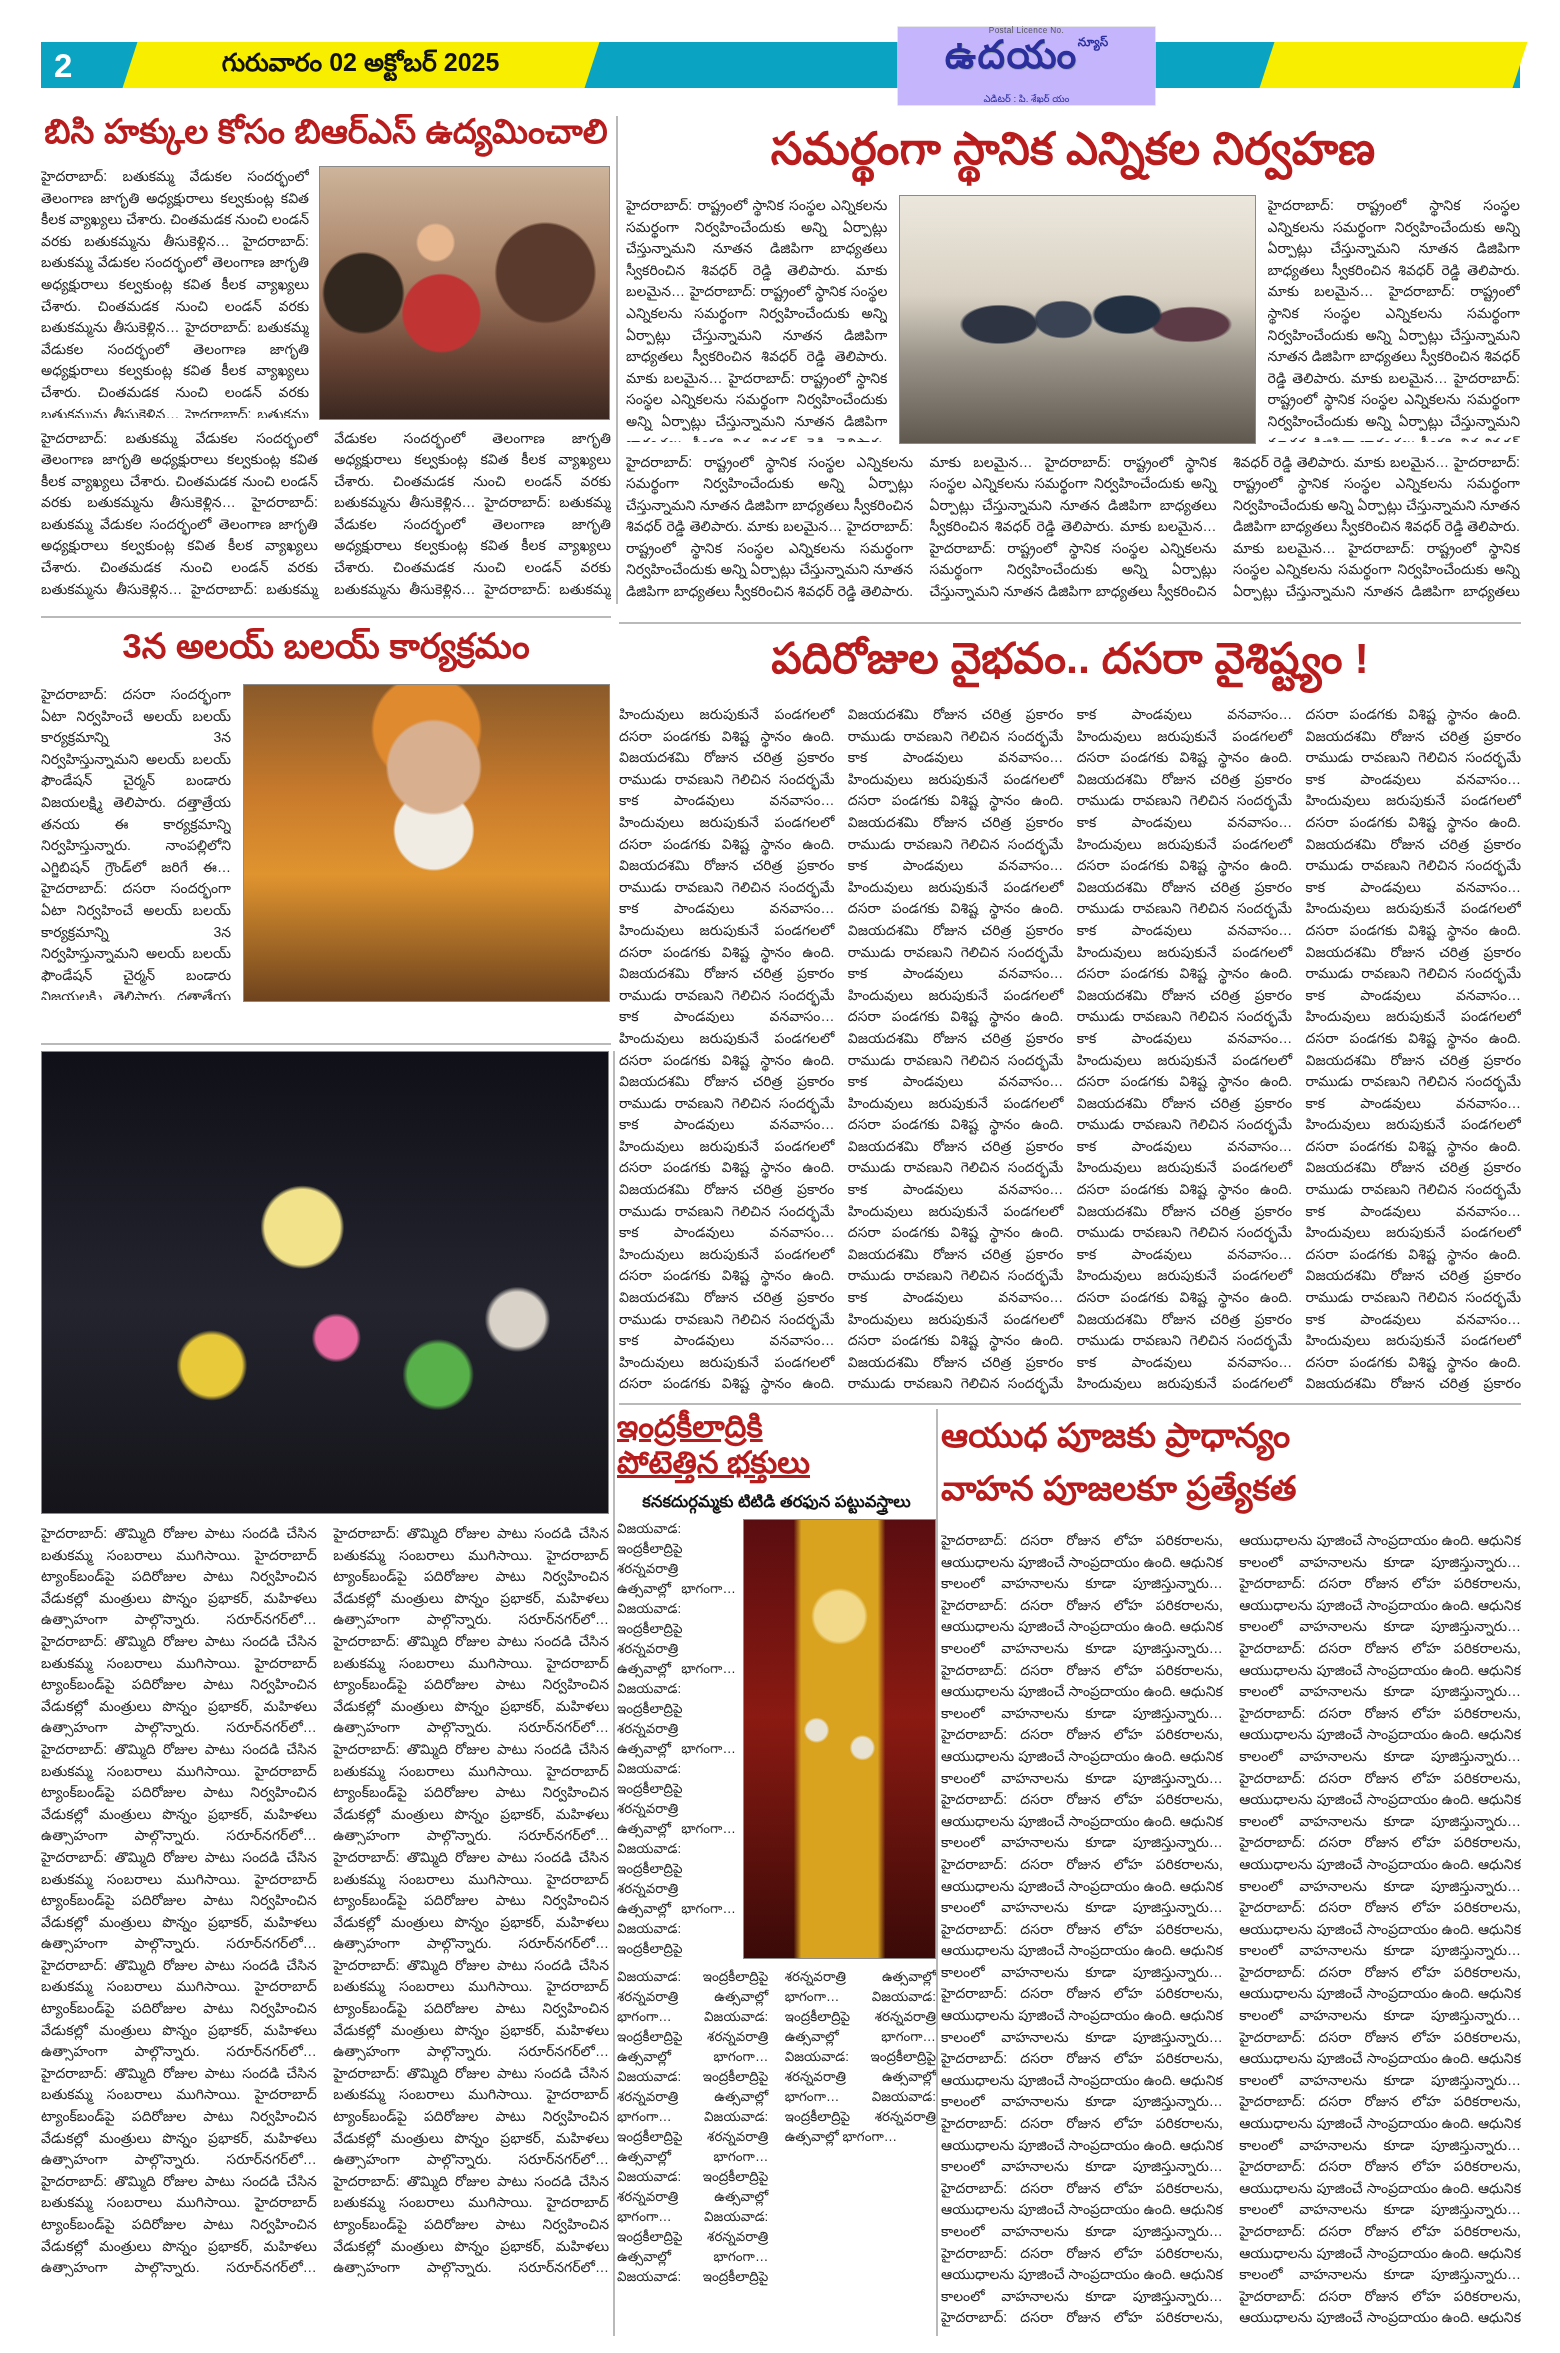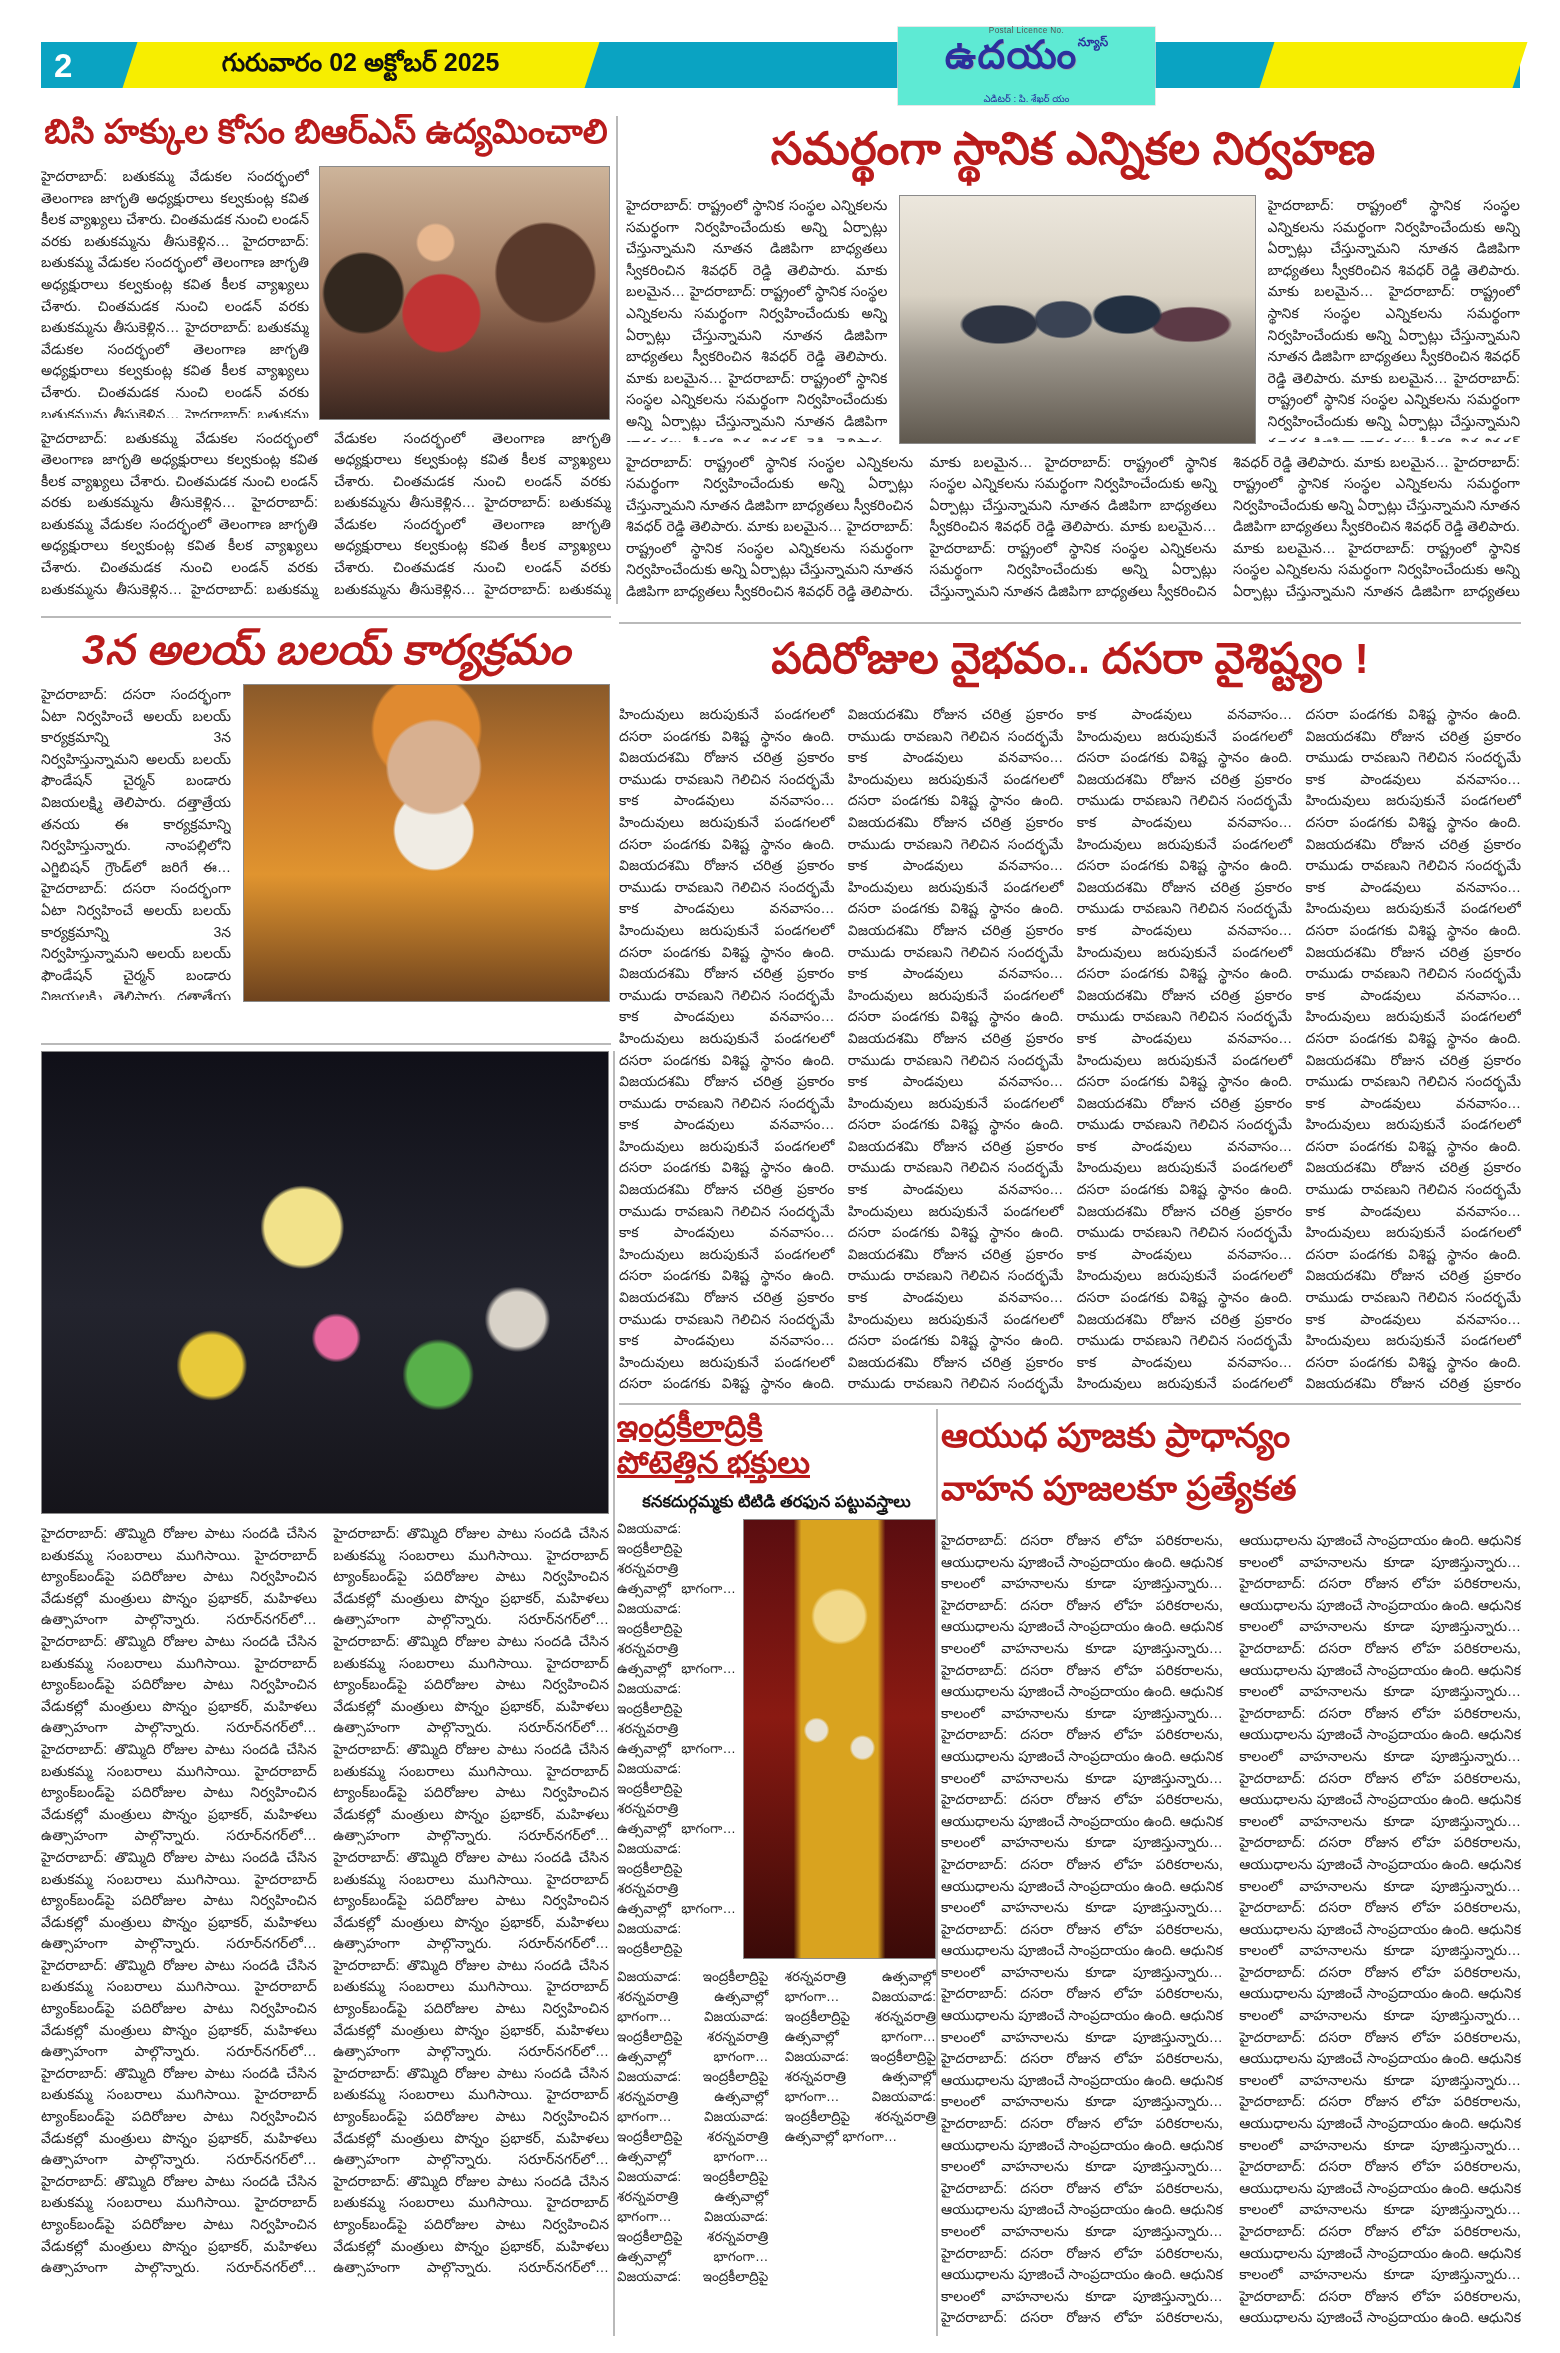--- a/index.html
+++ b/index.html
@@ -7,21 +7,21 @@
         font-family:"Liberation Sans", sans-serif;color:#1a1a1a;overflow:hidden;}
 
   
   .mast-bar{position:absolute;left:41px;top:42px;width:1479px;height:46px;background:#0aa3c2;}
   .mast-pageno{position:absolute;left:54px;top:45px;width:52px;height:42px;color:#ffffff;
                font-size:33px;font-weight:bold;display:flex;align-items:center;}
   .mast-date{position:absolute;left:130px;top:42px;width:462px;height:46px;background:#f7ee00;
              transform:skewX(-18deg);display:flex;align-items:center;justify-content:center;}
   .mast-date span{transform:skewX(18deg);font-size:25px;font-weight:bold;color:#111;}
   .mast-yellow-right{position:absolute;left:1267px;top:42px;width:253px;height:46px;background:#f7ee00;transform:skewX(-18deg);}
-  .logo-box{position:absolute;left:898px;top:27px;width:257px;height:78px;background:#5eead4;
+  .logo-box{position:absolute;left:898px;top:27px;width:257px;height:78px;background:#c4b5fd;
             display:flex;flex-direction:column;align-items:center;justify-content:center;box-shadow:0 0 0 0.7px #ddd;}
   .logo-top{font-size:8.2px;color:#555;letter-spacing:0.4px;}
   .logo-main{font-size:39px;font-weight:bold;color:#2b2f9d;line-height:1;letter-spacing:1.5px;
              text-shadow:0.7px 0.7px 0 #9aa;}
   .logo-suffix{font-size:12px;color:#2b2f9d;font-weight:bold;margin-left:0;}
   .logo-editor{font-size:9.7px;color:#2b2f9d;margin-top:19px;}
 
   
   .headline{font-weight:bold;color:#b91c1c;text-align:center;line-height:1.15;}
   .headline.left{text-align:left;}
@@ -99,21 +99,21 @@
     <div class="headline" style="font-size:45px;height:72px;">సమర్థంగా స్థానిక ఎన్నికల నిర్వహణ</div>
     <div style="display:flex;gap:12px;">
       <div class="bodytext" style="width:262px;height:247px;">హైదరాబాద్: రాష్ట్రంలో స్థానిక సంస్థల ఎన్నికలను సమర్థంగా నిర్వహించేందుకు అన్ని ఏర్పాట్లు చేస్తున్నామని నూతన డిజిపిగా బాధ్యతలు స్వీకరించిన శివధర్ రెడ్డి తెలిపారు. మాకు బలమైన…  హైదరాబాద్: రాష్ట్రంలో స్థానిక సంస్థల ఎన్నికలను సమర్థంగా నిర్వహించేందుకు అన్ని ఏర్పాట్లు చేస్తున్నామని నూతన డిజిపిగా బాధ్యతలు స్వీకరించిన శివధర్ రెడ్డి తెలిపారు. మాకు బలమైన…  హైదరాబాద్: రాష్ట్రంలో స్థానిక సంస్థల ఎన్నికలను సమర్థంగా నిర్వహించేందుకు అన్ని ఏర్పాట్లు చేస్తున్నామని నూతన డిజిపిగా బాధ్యతలు స్వీకరించిన శివధర్ రెడ్డి తెలిపారు. మాకు బలమైన…  హైదరాబాద్: రాష్ట్రంలో స్థానిక సంస్థల ఎన్నికలను సమర్థంగా నిర్వహించేందుకు అన్ని ఏర్పాట్లు చేస్తున్నామని నూతన డిజిపిగా బాధ్యతలు స్వీకరించిన శివధర్ రెడ్డి తెలిపారు. మాకు బలమైన…  హైదరాబాద్: రాష్ట్రంలో స్థానిక సంస్థల ఎన్నికలను సమర్థంగా నిర్వహించేందుకు అన్ని ఏర్పాట్లు చేస్తున్నామని నూతన డిజిపిగా బాధ్యతలు స్వీకరించిన శివధర్ రెడ్డి తెలిపారు. మాకు బలమైన…  హైదరాబాద్: రాష్ట్రంలో స్థానిక సంస్థల ఎన్నికలను సమర్థంగా నిర్వహించేందుకు అన్ని ఏర్పాట్లు చేస్తున్నామని నూతన డిజిపిగా బాధ్యతలు స్వీకరించిన శివధర్ రెడ్డి తెలిపారు. మాకు బలమైన… </div>
       <div class="photo photo-a2" style="width:355px;height:247px;"></div>
       <div class="bodytext" style="width:253px;height:247px;">హైదరాబాద్: రాష్ట్రంలో స్థానిక సంస్థల ఎన్నికలను సమర్థంగా నిర్వహించేందుకు అన్ని ఏర్పాట్లు చేస్తున్నామని నూతన డిజిపిగా బాధ్యతలు స్వీకరించిన శివధర్ రెడ్డి తెలిపారు. మాకు బలమైన…  హైదరాబాద్: రాష్ట్రంలో స్థానిక సంస్థల ఎన్నికలను సమర్థంగా నిర్వహించేందుకు అన్ని ఏర్పాట్లు చేస్తున్నామని నూతన డిజిపిగా బాధ్యతలు స్వీకరించిన శివధర్ రెడ్డి తెలిపారు. మాకు బలమైన…  హైదరాబాద్: రాష్ట్రంలో స్థానిక సంస్థల ఎన్నికలను సమర్థంగా నిర్వహించేందుకు అన్ని ఏర్పాట్లు చేస్తున్నామని నూతన డిజిపిగా బాధ్యతలు స్వీకరించిన శివధర్ రెడ్డి తెలిపారు. మాకు బలమైన…  హైదరాబాద్: రాష్ట్రంలో స్థానిక సంస్థల ఎన్నికలను సమర్థంగా నిర్వహించేందుకు అన్ని ఏర్పాట్లు చేస్తున్నామని నూతన డిజిపిగా బాధ్యతలు స్వీకరించిన శివధర్ రెడ్డి తెలిపారు. మాకు బలమైన…  హైదరాబాద్: రాష్ట్రంలో స్థానిక సంస్థల ఎన్నికలను సమర్థంగా నిర్వహించేందుకు అన్ని ఏర్పాట్లు చేస్తున్నామని నూతన డిజిపిగా బాధ్యతలు స్వీకరించిన శివధర్ రెడ్డి తెలిపారు. మాకు బలమైన…  హైదరాబాద్: రాష్ట్రంలో స్థానిక సంస్థల ఎన్నికలను సమర్థంగా నిర్వహించేందుకు అన్ని ఏర్పాట్లు చేస్తున్నామని నూతన డిజిపిగా బాధ్యతలు స్వీకరించిన శివధర్ రెడ్డి తెలిపారు. మాకు బలమైన… </div>
     </div>
     <div class="bodytext cols3" style="width:894px;height:158px;margin-top:7.5px;">హైదరాబాద్: రాష్ట్రంలో స్థానిక సంస్థల ఎన్నికలను సమర్థంగా నిర్వహించేందుకు అన్ని ఏర్పాట్లు చేస్తున్నామని నూతన డిజిపిగా బాధ్యతలు స్వీకరించిన శివధర్ రెడ్డి తెలిపారు. మాకు బలమైన…  హైదరాబాద్: రాష్ట్రంలో స్థానిక సంస్థల ఎన్నికలను సమర్థంగా నిర్వహించేందుకు అన్ని ఏర్పాట్లు చేస్తున్నామని నూతన డిజిపిగా బాధ్యతలు స్వీకరించిన శివధర్ రెడ్డి తెలిపారు. మాకు బలమైన…  హైదరాబాద్: రాష్ట్రంలో స్థానిక సంస్థల ఎన్నికలను సమర్థంగా నిర్వహించేందుకు అన్ని ఏర్పాట్లు చేస్తున్నామని నూతన డిజిపిగా బాధ్యతలు స్వీకరించిన శివధర్ రెడ్డి తెలిపారు. మాకు బలమైన…  హైదరాబాద్: రాష్ట్రంలో స్థానిక సంస్థల ఎన్నికలను సమర్థంగా నిర్వహించేందుకు అన్ని ఏర్పాట్లు చేస్తున్నామని నూతన డిజిపిగా బాధ్యతలు స్వీకరించిన శివధర్ రెడ్డి తెలిపారు. మాకు బలమైన…  హైదరాబాద్: రాష్ట్రంలో స్థానిక సంస్థల ఎన్నికలను సమర్థంగా నిర్వహించేందుకు అన్ని ఏర్పాట్లు చేస్తున్నామని నూతన డిజిపిగా బాధ్యతలు స్వీకరించిన శివధర్ రెడ్డి తెలిపారు. మాకు బలమైన…  హైదరాబాద్: రాష్ట్రంలో స్థానిక సంస్థల ఎన్నికలను సమర్థంగా నిర్వహించేందుకు అన్ని ఏర్పాట్లు చేస్తున్నామని నూతన డిజిపిగా బాధ్యతలు స్వీకరించిన శివధర్ రెడ్డి తెలిపారు. మాకు బలమైన…  హైదరాబాద్: రాష్ట్రంలో స్థానిక సంస్థల ఎన్నికలను సమర్థంగా నిర్వహించేందుకు అన్ని ఏర్పాట్లు చేస్తున్నామని నూతన డిజిపిగా బాధ్యతలు స్వీకరించిన శివధర్ రెడ్డి తెలిపారు. మాకు బలమైన…  హైదరాబాద్: రాష్ట్రంలో స్థానిక సంస్థల ఎన్నికలను సమర్థంగా నిర్వహించేందుకు అన్ని ఏర్పాట్లు చేస్తున్నామని నూతన డిజిపిగా బాధ్యతలు స్వీకరించిన శివధర్ రెడ్డి తెలిపారు. మాకు బలమైన…  హైదరాబాద్: రాష్ట్రంలో స్థానిక సంస్థల ఎన్నికలను సమర్థంగా నిర్వహించేందుకు అన్ని ఏర్పాట్లు చేస్తున్నామని నూతన డిజిపిగా బాధ్యతలు స్వీకరించిన శివధర్ రెడ్డి తెలిపారు. మాకు బలమైన… </div>
   </div>
 
   <div style="position:absolute;left:41px;top:626px;width:570px;">
-    <div class="headline" style="font-size:42px;height:58px;font-style:italic;">3న అలయ్ బలయ్ కార్యక్రమం</div>
+    <div class="headline" style="font-size:35px;height:58px;">3న అలయ్ బలయ్ కార్యక్రమం</div>
     <div style="display:flex;gap:12px;">
       <div class="bodytext" style="width:190px;height:316px;">హైదరాబాద్: దసరా సందర్భంగా ఏటా నిర్వహించే అలయ్ బలయ్ కార్యక్రమాన్ని 3న నిర్వహిస్తున్నామని అలయ్ బలయ్ ఫౌండేషన్ చైర్మన్ బండారు విజయలక్ష్మి తెలిపారు. దత్తాత్రేయ తనయ ఈ కార్యక్రమాన్ని నిర్వహిస్తున్నారు. నాంపల్లిలోని ఎగ్జిబిషన్ గ్రౌండ్‌లో జరిగే ఈ…  హైదరాబాద్: దసరా సందర్భంగా ఏటా నిర్వహించే అలయ్ బలయ్ కార్యక్రమాన్ని 3న నిర్వహిస్తున్నామని అలయ్ బలయ్ ఫౌండేషన్ చైర్మన్ బండారు విజయలక్ష్మి తెలిపారు. దత్తాత్రేయ తనయ ఈ కార్యక్రమాన్ని నిర్వహిస్తున్నారు. నాంపల్లిలోని ఎగ్జిబిషన్ గ్రౌండ్‌లో జరిగే ఈ…  హైదరాబాద్: దసరా సందర్భంగా ఏటా నిర్వహించే అలయ్ బలయ్ కార్యక్రమాన్ని 3న నిర్వహిస్తున్నామని అలయ్ బలయ్ ఫౌండేషన్ చైర్మన్ బండారు విజయలక్ష్మి తెలిపారు. దత్తాత్రేయ తనయ ఈ కార్యక్రమాన్ని నిర్వహిస్తున్నారు. నాంపల్లిలోని ఎగ్జిబిషన్ గ్రౌండ్‌లో జరిగే ఈ…  హైదరాబాద్: దసరా సందర్భంగా ఏటా నిర్వహించే అలయ్ బలయ్ కార్యక్రమాన్ని 3న నిర్వహిస్తున్నామని అలయ్ బలయ్ ఫౌండేషన్ చైర్మన్ బండారు విజయలక్ష్మి తెలిపారు. దత్తాత్రేయ తనయ ఈ కార్యక్రమాన్ని నిర్వహిస్తున్నారు. నాంపల్లిలోని ఎగ్జిబిషన్ గ్రౌండ్‌లో జరిగే ఈ…  హైదరాబాద్: దసరా సందర్భంగా ఏటా నిర్వహించే అలయ్ బలయ్ కార్యక్రమాన్ని 3న నిర్వహిస్తున్నామని అలయ్ బలయ్ ఫౌండేషన్ చైర్మన్ బండారు విజయలక్ష్మి తెలిపారు. దత్తాత్రేయ తనయ ఈ కార్యక్రమాన్ని నిర్వహిస్తున్నారు. నాంపల్లిలోని ఎగ్జిబిషన్ గ్రౌండ్‌లో జరిగే ఈ… </div>
       <div class="photo photo-a3" style="width:365px;height:316px;"></div>
     </div>
   </div>
 
   <div style="position:absolute;left:619px;top:634px;width:902px;">
     <div class="headline" style="font-size:43px;height:70px;">పదిరోజుల వైభవం.. దసరా వైశిష్ట్యం !</div>
     <div class="bodytext cols4" style="width:902px;height:693px;">హిందువులు జరుపుకునే పండగలలో దసరా పండగకు విశిష్ట స్థానం ఉంది. విజయదశమి రోజున చరిత్ర ప్రకారం రాముడు రావణుని గెలిచిన సందర్భమే కాక పాండవులు వనవాసం…  హిందువులు జరుపుకునే పండగలలో దసరా పండగకు విశిష్ట స్థానం ఉంది. విజయదశమి రోజున చరిత్ర ప్రకారం రాముడు రావణుని గెలిచిన సందర్భమే కాక పాండవులు వనవాసం…  హిందువులు జరుపుకునే పండగలలో దసరా పండగకు విశిష్ట స్థానం ఉంది. విజయదశమి రోజున చరిత్ర ప్రకారం రాముడు రావణుని గెలిచిన సందర్భమే కాక పాండవులు వనవాసం…  హిందువులు జరుపుకునే పండగలలో దసరా పండగకు విశిష్ట స్థానం ఉంది. విజయదశమి రోజున చరిత్ర ప్రకారం రాముడు రావణుని గెలిచిన సందర్భమే కాక పాండవులు వనవాసం…  హిందువులు జరుపుకునే పండగలలో దసరా పండగకు విశిష్ట స్థానం ఉంది. విజయదశమి రోజున చరిత్ర ప్రకారం రాముడు రావణుని గెలిచిన సందర్భమే కాక పాండవులు వనవాసం…  హిందువులు జరుపుకునే పండగలలో దసరా పండగకు విశిష్ట స్థానం ఉంది. విజయదశమి రోజున చరిత్ర ప్రకారం రాముడు రావణుని గెలిచిన సందర్భమే కాక పాండవులు వనవాసం…  హిందువులు జరుపుకునే పండగలలో దసరా పండగకు విశిష్ట స్థానం ఉంది. విజయదశమి రోజున చరిత్ర ప్రకారం రాముడు రావణుని గెలిచిన సందర్భమే కాక పాండవులు వనవాసం…  హిందువులు జరుపుకునే పండగలలో దసరా పండగకు విశిష్ట స్థానం ఉంది. విజయదశమి రోజున చరిత్ర ప్రకారం రాముడు రావణుని గెలిచిన సందర్భమే కాక పాండవులు వనవాసం…  హిందువులు జరుపుకునే పండగలలో దసరా పండగకు విశిష్ట స్థానం ఉంది. విజయదశమి రోజున చరిత్ర ప్రకారం రాముడు రావణుని గెలిచిన సందర్భమే కాక పాండవులు వనవాసం…  హిందువులు జరుపుకునే పండగలలో దసరా పండగకు విశిష్ట స్థానం ఉంది. విజయదశమి రోజున చరిత్ర ప్రకారం రాముడు రావణుని గెలిచిన సందర్భమే కాక పాండవులు వనవాసం…  హిందువులు జరుపుకునే పండగలలో దసరా పండగకు విశిష్ట స్థానం ఉంది. విజయదశమి రోజున చరిత్ర ప్రకారం రాముడు రావణుని గెలిచిన సందర్భమే కాక పాండవులు వనవాసం…  హిందువులు జరుపుకునే పండగలలో దసరా పండగకు విశిష్ట స్థానం ఉంది. విజయదశమి రోజున చరిత్ర ప్రకారం రాముడు రావణుని గెలిచిన సందర్భమే కాక పాండవులు వనవాసం…  హిందువులు జరుపుకునే పండగలలో దసరా పండగకు విశిష్ట స్థానం ఉంది. విజయదశమి రోజున చరిత్ర ప్రకారం రాముడు రావణుని గెలిచిన సందర్భమే కాక పాండవులు వనవాసం…  హిందువులు జరుపుకునే పండగలలో దసరా పండగకు విశిష్ట స్థానం ఉంది. విజయదశమి రోజున చరిత్ర ప్రకారం రాముడు రావణుని గెలిచిన సందర్భమే కాక పాండవులు వనవాసం…  హిందువులు జరుపుకునే పండగలలో దసరా పండగకు విశిష్ట స్థానం ఉంది. విజయదశమి రోజున చరిత్ర ప్రకారం రాముడు రావణుని గెలిచిన సందర్భమే కాక పాండవులు వనవాసం…  హిందువులు జరుపుకునే పండగలలో దసరా పండగకు విశిష్ట స్థానం ఉంది. విజయదశమి రోజున చరిత్ర ప్రకారం రాముడు రావణుని గెలిచిన సందర్భమే కాక పాండవులు వనవాసం…  హిందువులు జరుపుకునే పండగలలో దసరా పండగకు విశిష్ట స్థానం ఉంది. విజయదశమి రోజున చరిత్ర ప్రకారం రాముడు రావణుని గెలిచిన సందర్భమే కాక పాండవులు వనవాసం…  హిందువులు జరుపుకునే పండగలలో దసరా పండగకు విశిష్ట స్థానం ఉంది. విజయదశమి రోజున చరిత్ర ప్రకారం రాముడు రావణుని గెలిచిన సందర్భమే కాక పాండవులు వనవాసం…  హిందువులు జరుపుకునే పండగలలో దసరా పండగకు విశిష్ట స్థానం ఉంది. విజయదశమి రోజున చరిత్ర ప్రకారం రాముడు రావణుని గెలిచిన సందర్భమే కాక పాండవులు వనవాసం…  హిందువులు జరుపుకునే పండగలలో దసరా పండగకు విశిష్ట స్థానం ఉంది. విజయదశమి రోజున చరిత్ర ప్రకారం రాముడు రావణుని గెలిచిన సందర్భమే కాక పాండవులు వనవాసం…  హిందువులు జరుపుకునే పండగలలో దసరా పండగకు విశిష్ట స్థానం ఉంది. విజయదశమి రోజున చరిత్ర ప్రకారం రాముడు రావణుని గెలిచిన సందర్భమే కాక పాండవులు వనవాసం…  హిందువులు జరుపుకునే పండగలలో దసరా పండగకు విశిష్ట స్థానం ఉంది. విజయదశమి రోజున చరిత్ర ప్రకారం రాముడు రావణుని గెలిచిన సందర్భమే కాక పాండవులు వనవాసం…  హిందువులు జరుపుకునే పండగలలో దసరా పండగకు విశిష్ట స్థానం ఉంది. విజయదశమి రోజున చరిత్ర ప్రకారం రాముడు రావణుని గెలిచిన సందర్భమే కాక పాండవులు వనవాసం…  హిందువులు జరుపుకునే పండగలలో దసరా పండగకు విశిష్ట స్థానం ఉంది. విజయదశమి రోజున చరిత్ర ప్రకారం రాముడు రావణుని గెలిచిన సందర్భమే కాక పాండవులు వనవాసం…  హిందువులు జరుపుకునే పండగలలో దసరా పండగకు విశిష్ట స్థానం ఉంది. విజయదశమి రోజున చరిత్ర ప్రకారం రాముడు రావణుని గెలిచిన సందర్భమే కాక పాండవులు వనవాసం…  హిందువులు జరుపుకునే పండగలలో దసరా పండగకు విశిష్ట స్థానం ఉంది. విజయదశమి రోజున చరిత్ర ప్రకారం రాముడు రావణుని గెలిచిన సందర్భమే కాక పాండవులు వనవాసం…  హిందువులు జరుపుకునే పండగలలో దసరా పండగకు విశిష్ట స్థానం ఉంది. విజయదశమి రోజున చరిత్ర ప్రకారం రాముడు రావణుని గెలిచిన సందర్భమే కాక పాండవులు వనవాసం…  హిందువులు జరుపుకునే పండగలలో దసరా పండగకు విశిష్ట స్థానం ఉంది. విజయదశమి రోజున చరిత్ర ప్రకారం రాముడు రావణుని గెలిచిన సందర్భమే కాక పాండవులు వనవాసం…  హిందువులు జరుపుకునే పండగలలో దసరా పండగకు విశిష్ట స్థానం ఉంది. విజయదశమి రోజున చరిత్ర ప్రకారం రాముడు రావణుని గెలిచిన సందర్భమే కాక పాండవులు వనవాసం…  హిందువులు జరుపుకునే పండగలలో దసరా పండగకు విశిష్ట స్థానం ఉంది. విజయదశమి రోజున చరిత్ర ప్రకారం రాముడు రావణుని గెలిచిన సందర్భమే కాక పాండవులు వనవాసం… </div>
   </div>

